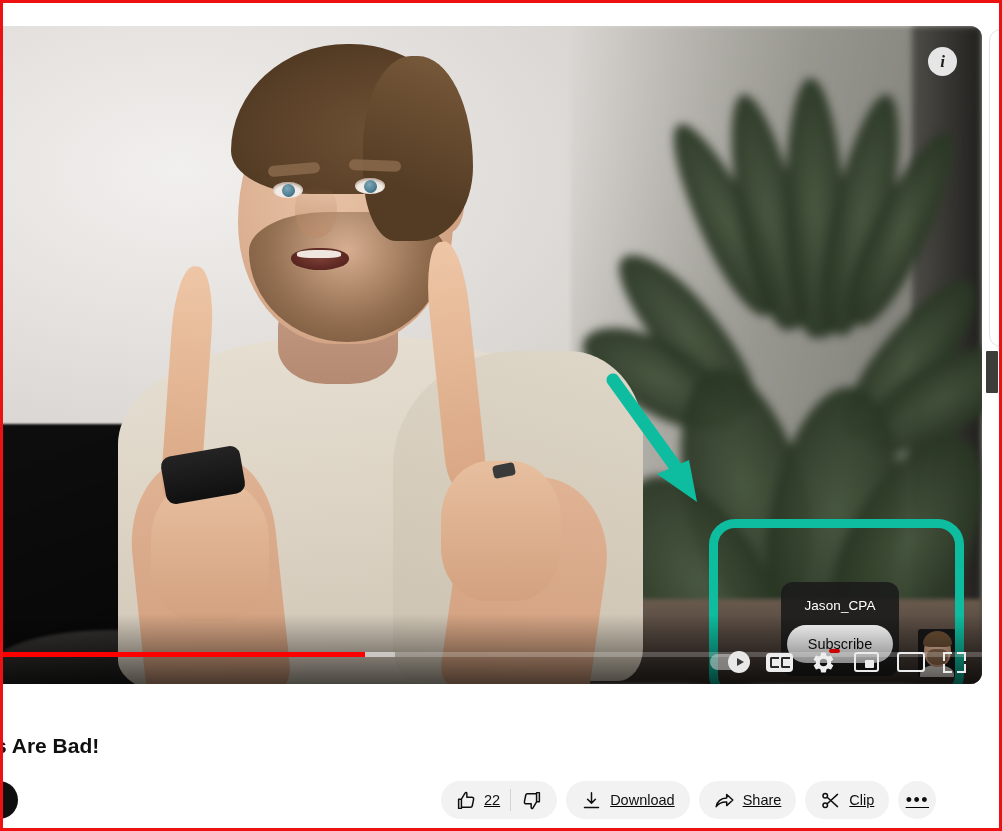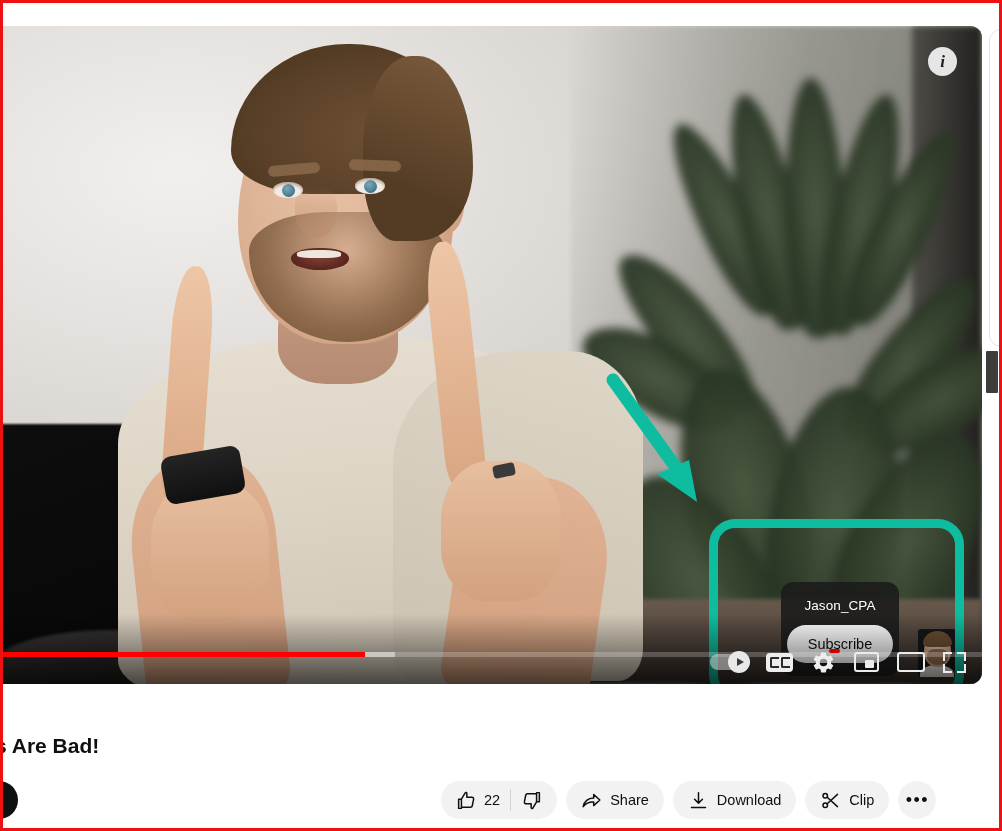--- a/index.html
+++ b/index.html
@@ -404,21 +404,21 @@
     color: #ffffff;
     font-size: 14px;
     display: flex; align-items: center;
     cursor: pointer;
     white-space: nowrap;
   }
 
   #action-bar {
     position: absolute;
     left: 438px; top: 778px;
-    display: flex; align-items: center; gap: 9px;
+    display: flex; align-items: center; gap: 9px; text-decoration: underline;
   }
   .chip {
     height: 38px;
     border-radius: 19px;
     background: #f2f2f2;
     color: #0f0f0f;
     display: flex; align-items: center;
     padding: 0 15px;
     gap: 8px;
     font-size: 14.5px;
@@ -599,30 +599,30 @@
       <div style="display:flex;align-items:center;cursor:pointer;">
         <svg width="21" height="21" viewBox="0 0 24 24">
           <path fill="none" stroke="#0f0f0f" stroke-width="1.7" stroke-linejoin="round" d="M21 13.5h-3.2V3H21zM17.8 13.5l-4.3 7.1c-.5.9-1.9.6-1.9-.5v-4.3H5.9c-1.3 0-2.3-1.2-2-2.5l1.5-7.3c.2-1 1-1.7 2-1.7h10.4z"></path>
         </svg>
         <span></span>
       </div>
     </div>
 
     <div class="chip">
       <svg width="21" height="21" viewBox="0 0 24 24">
+        <path fill="none" stroke="#0f0f0f" stroke-width="1.7" stroke-linecap="round" stroke-linejoin="round" d="M12 3v12m0 0l-4.5-4.5M12 15l4.5-4.5M4 20h16"></path>
+      </svg>
+      <span>Download</span>
+    </div>
+
+    <div class="chip">
+      <svg width="21" height="21" viewBox="0 0 24 24">
         <path fill="none" stroke="#0f0f0f" stroke-width="1.7" stroke-linejoin="round" stroke-linecap="round" d="M2.5 19c1.5-7 6.5-9.6 12-9.8V5.2l7 6.3-7 6.3v-4C9.9 13.6 5.6 14.9 2.5 19z"></path>
       </svg>
       <span>Share</span>
-    </div>
-
-    <div class="chip">
-      <svg width="21" height="21" viewBox="0 0 24 24">
-        <path fill="none" stroke="#0f0f0f" stroke-width="1.7" stroke-linecap="round" stroke-linejoin="round" d="M12 3v12m0 0l-4.5-4.5M12 15l4.5-4.5M4 20h16"></path>
-      </svg>
-      <span>Download</span>
     </div>
 
     <div class="chip">
       <svg width="21" height="21" viewBox="0 0 24 24">
         <g fill="none" stroke="#0f0f0f" stroke-width="1.7" stroke-linecap="round">
           <circle cx="6" cy="17.5" r="2.6"></circle>
           <circle cx="6" cy="6.5" r="2.6"></circle>
           <path d="M8.2 8.3L20 19M8.2 15.7L20 5"></path>
         </g>
       </svg>

